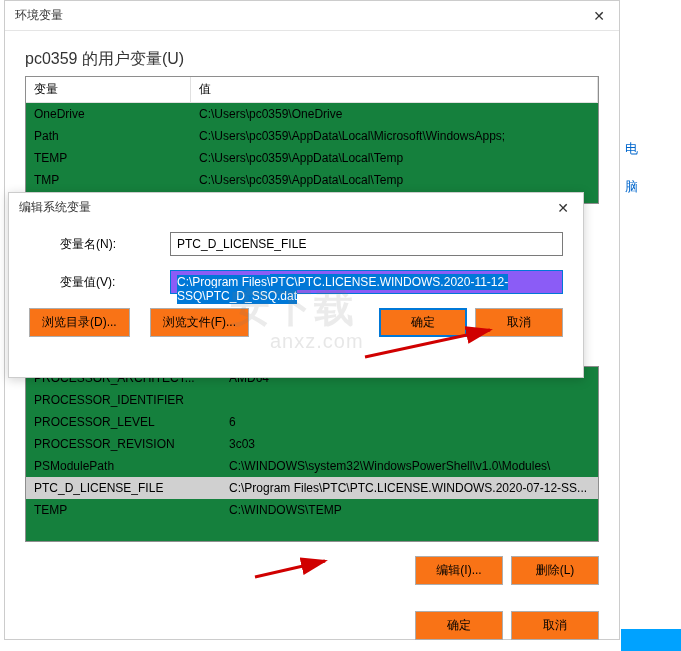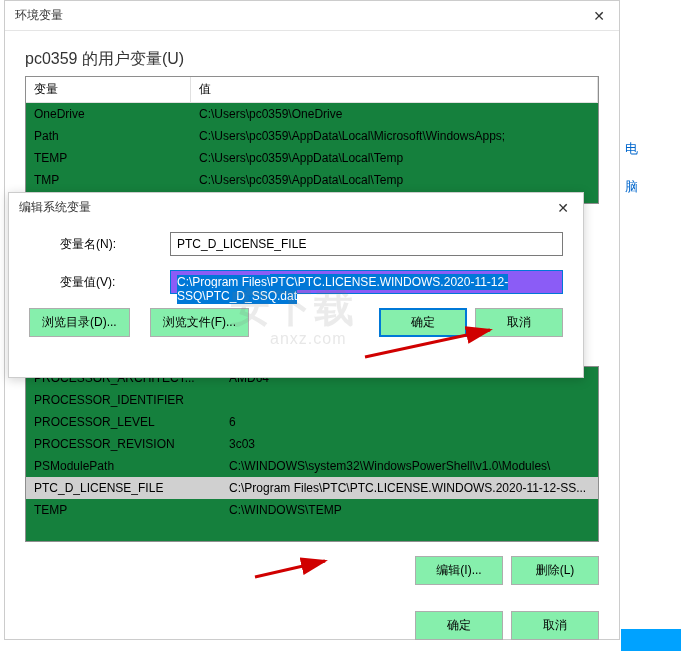--- a/index.html
+++ b/index.html
@@ -67,21 +67,21 @@
     background: #d0d0d0;
   }
   .col-name { width: 165px; min-width: 165px; }
   .col-val  { flex: 1; }
   .syscol-name { width: 195px; min-width: 195px; }
   .syscol-val { flex: 1; }
   .btn {
     display: inline-block;
     min-width: 88px;
     padding: 5px 12px;
-    background: #86efac;
+    background: #f97316;
     border: 1px solid #adadad;
     text-align: center;
     font-size: 12px;
     color: #000;
     cursor: pointer;
     margin-left: 8px;
   }
   .btn.primary {
     border: 2px solid #0078d7;
     padding: 4px 11px;
@@ -133,21 +133,21 @@
     letter-spacing: 2px;
     pointer-events: none;
     z-index: 50;
     font-weight: 700;
     margin-left: 20px;
   }
   .watermark-sub {
     position: absolute;
     left: 270px;
     top: 330px;
-    font-size: 16px;
+    font-size: 20px;
     color: rgba(120,120,120,0.18);
     letter-spacing: 1px;
     pointer-events: none;
     z-index: 50;
   }
   .arrow {
     position: absolute;
     pointer-events: none;
     z-index: 60;
   }
@@ -218,21 +218,21 @@
           <div class="lv-row">
             <div class="col syscol-name">PROCESSOR_REVISION</div>
             <div class="col syscol-val">3c03</div>
           </div>
           <div class="lv-row">
             <div class="col syscol-name">PSModulePath</div>
             <div class="col syscol-val">C:\WINDOWS\system32\WindowsPowerShell\v1.0\Modules\</div>
           </div>
           <div class="lv-row sel">
             <div class="col syscol-name">PTC_D_LICENSE_FILE</div>
-            <div class="col syscol-val">C:\Program Files\PTC\PTC.LICENSE.WINDOWS.2020-11-12-SS...</div>
+            <div class="col syscol-val">C:\Program Files\PTC\PTC.LICENSE.WINDOWS.2020-07-12-SS...</div>
           </div>
           <div class="lv-row">
             <div class="col syscol-name">TEMP</div>
             <div class="col syscol-val">C:\WINDOWS\TEMP</div>
           </div>
         </div>
     </div>
 
     <div class="button-row" style="margin-top:14px;">
       <span class="btn">编辑(I)...</span>

